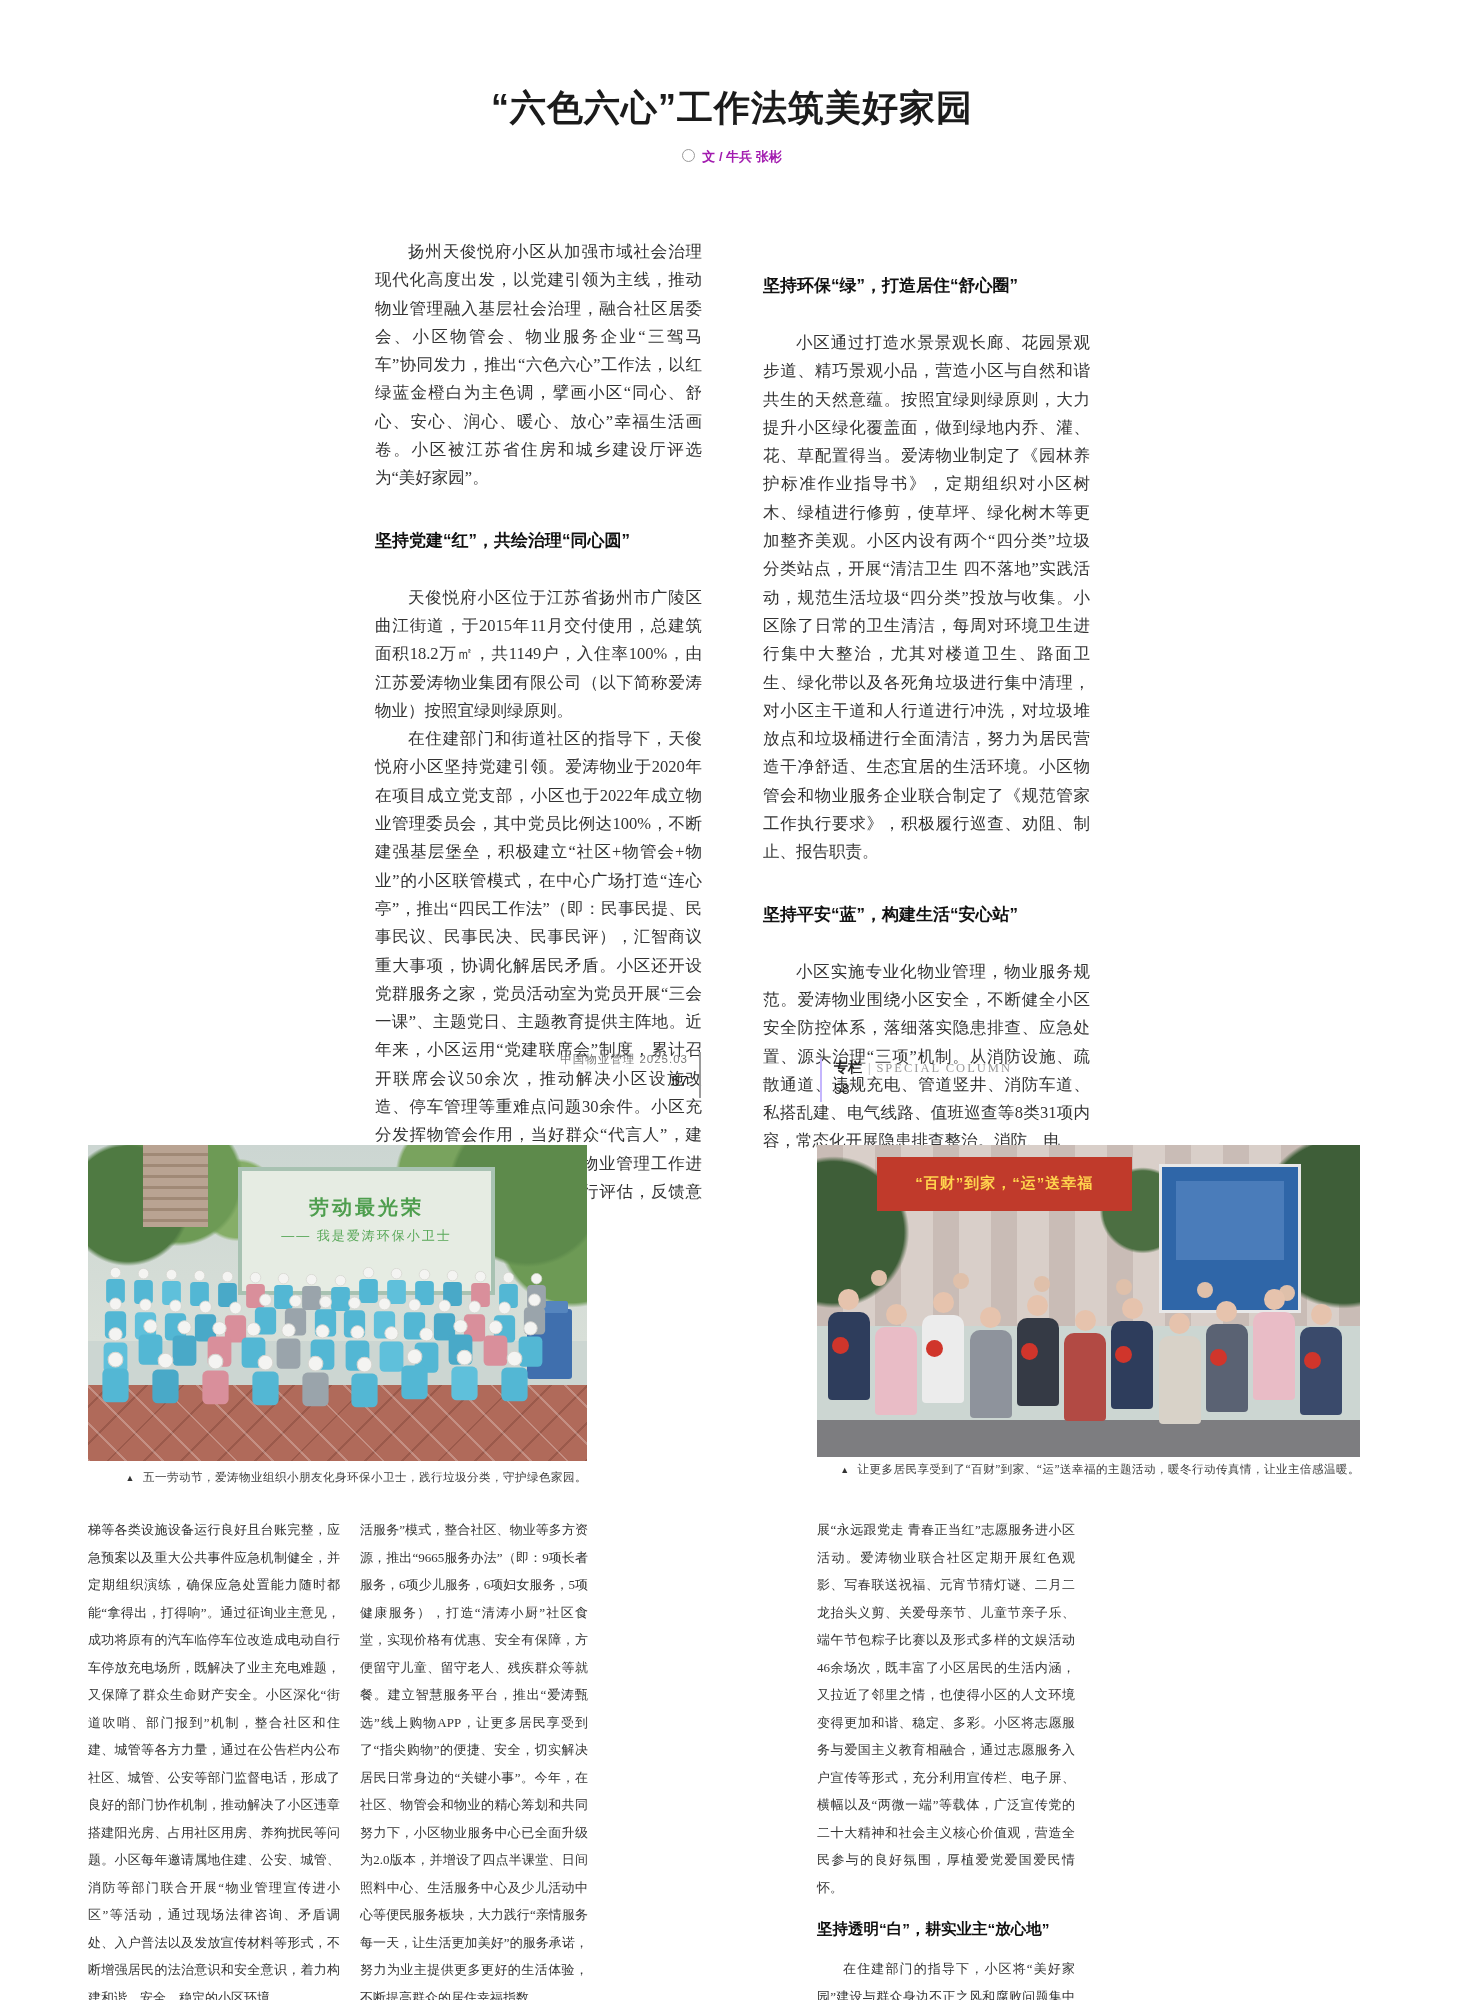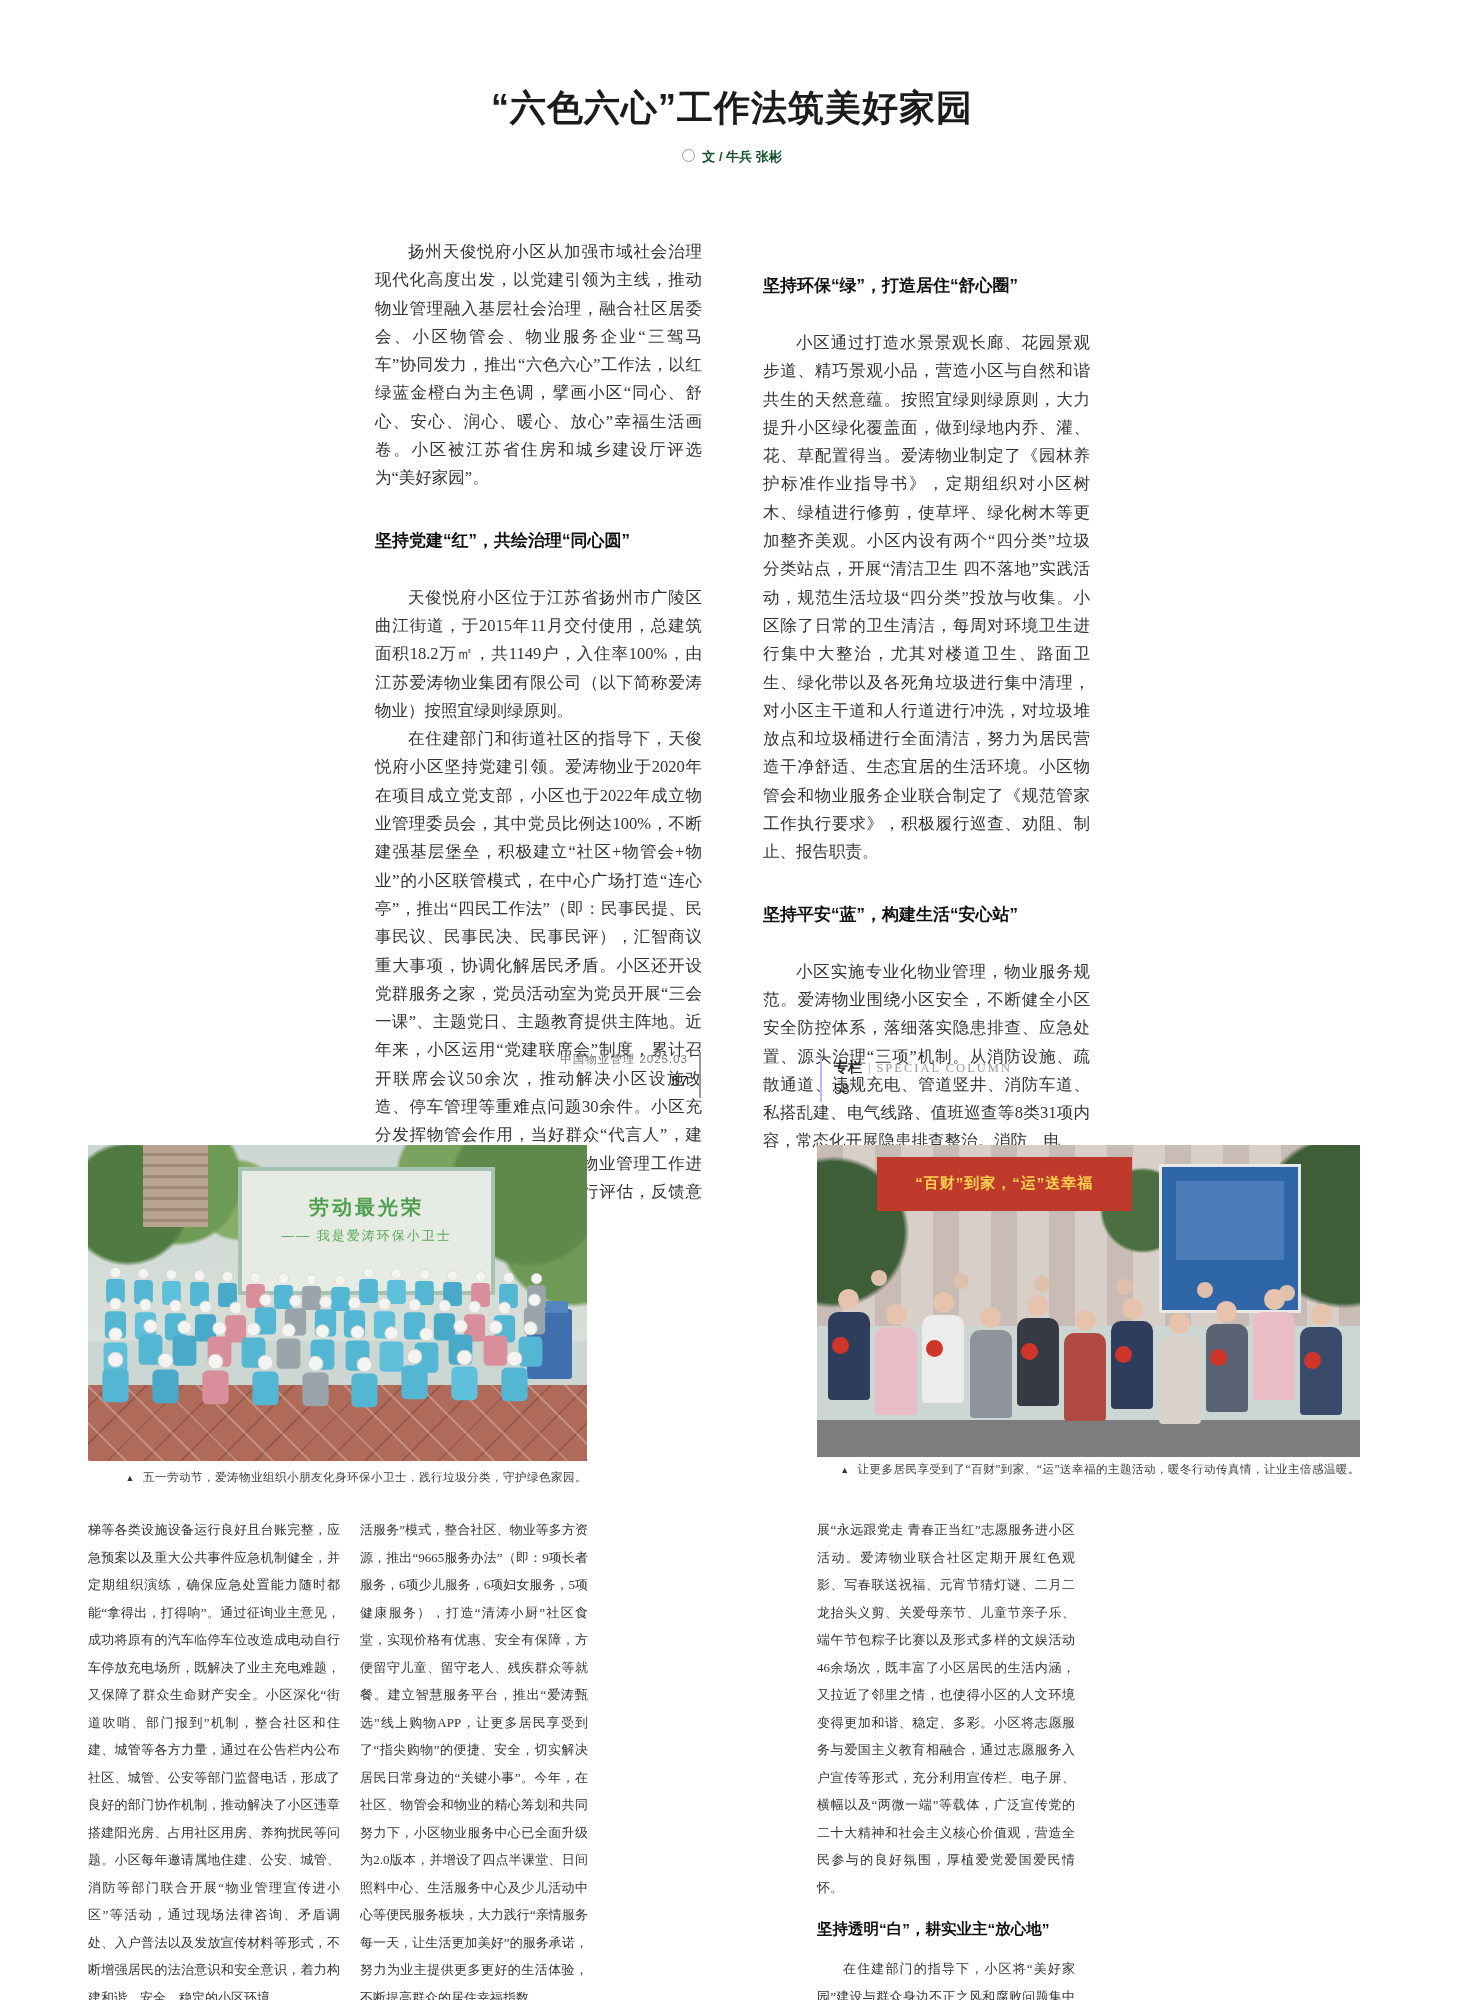--- a/index.html
+++ b/index.html
@@ -3,21 +3,21 @@
 <meta charset="utf-8">
 <style>
   html,body{margin:0;padding:0;background:#ffffff;}
   #canvas{position:relative;width:1464px;height:2000px;background:#ffffff;overflow:hidden;
           font-family:"Liberation Serif",serif;color:#2b2b2b;}
   
   .art-title{position:absolute;left:0;top:48px;width:100%;text-align:center;
              font-family:"Liberation Sans",sans-serif;font-weight:bold;
              font-size:36px;line-height:40px;color:#1b1b1b;letter-spacing:1px;white-space:pre-line;}
   .byline{position:absolute;left:0;top:148px;width:100%;text-align:center;
-          font-family:"Liberation Sans",sans-serif;font-size:13px;color:#14532d;font-weight:bold;}
+          font-family:"Liberation Sans",sans-serif;font-size:13px;color:#a21caf;font-weight:bold;}
   .byline .circ{display:inline-block;width:11px;height:11px;border:1.5px solid #9a9a9a;border-radius:50%;
                 vertical-align:-1px;margin-right:7px;}
   
   .col{position:absolute;text-align:justify;}
   .col.top{font-size:16.5px;line-height:28.3px;color:#333;}
   .col.bot{font-size:13px;line-height:27.5px;color:#333;}
   .col p{margin:0;}
   .col p.ind{text-indent:2em;}
   .col h3{font-family:"Liberation Sans",sans-serif;color:#111;margin:0;}
   .col.top h3{font-size:17px;margin:35px 0 30px 0;line-height:26px;}

